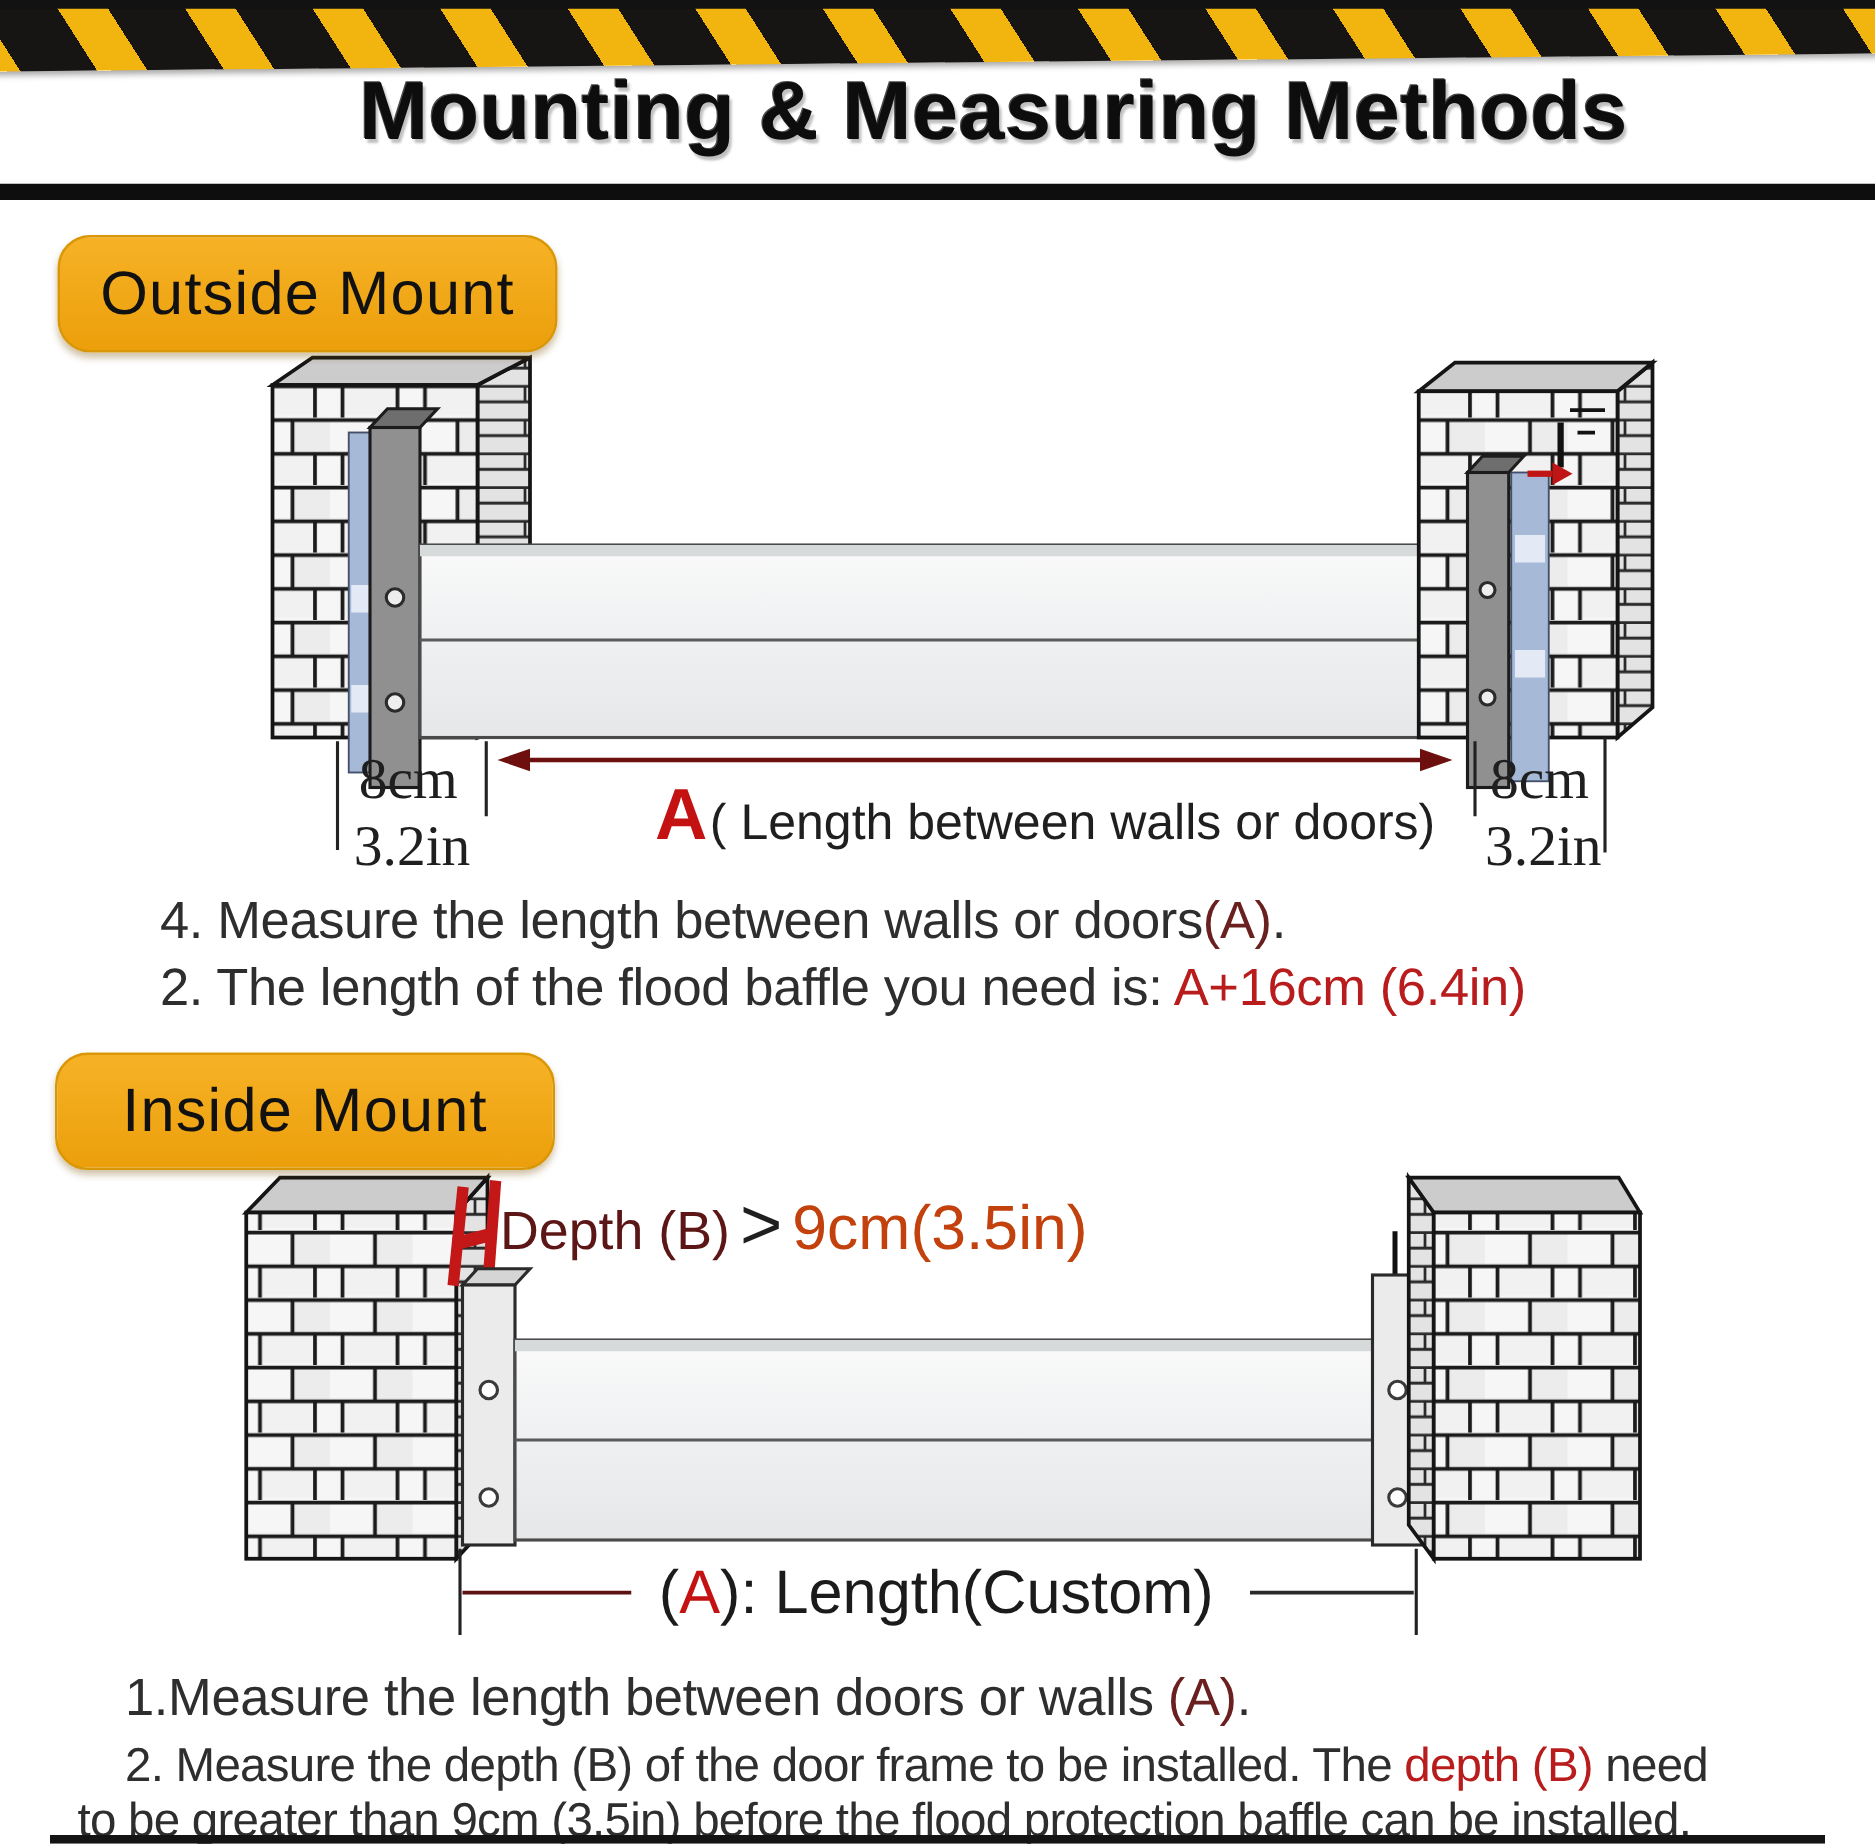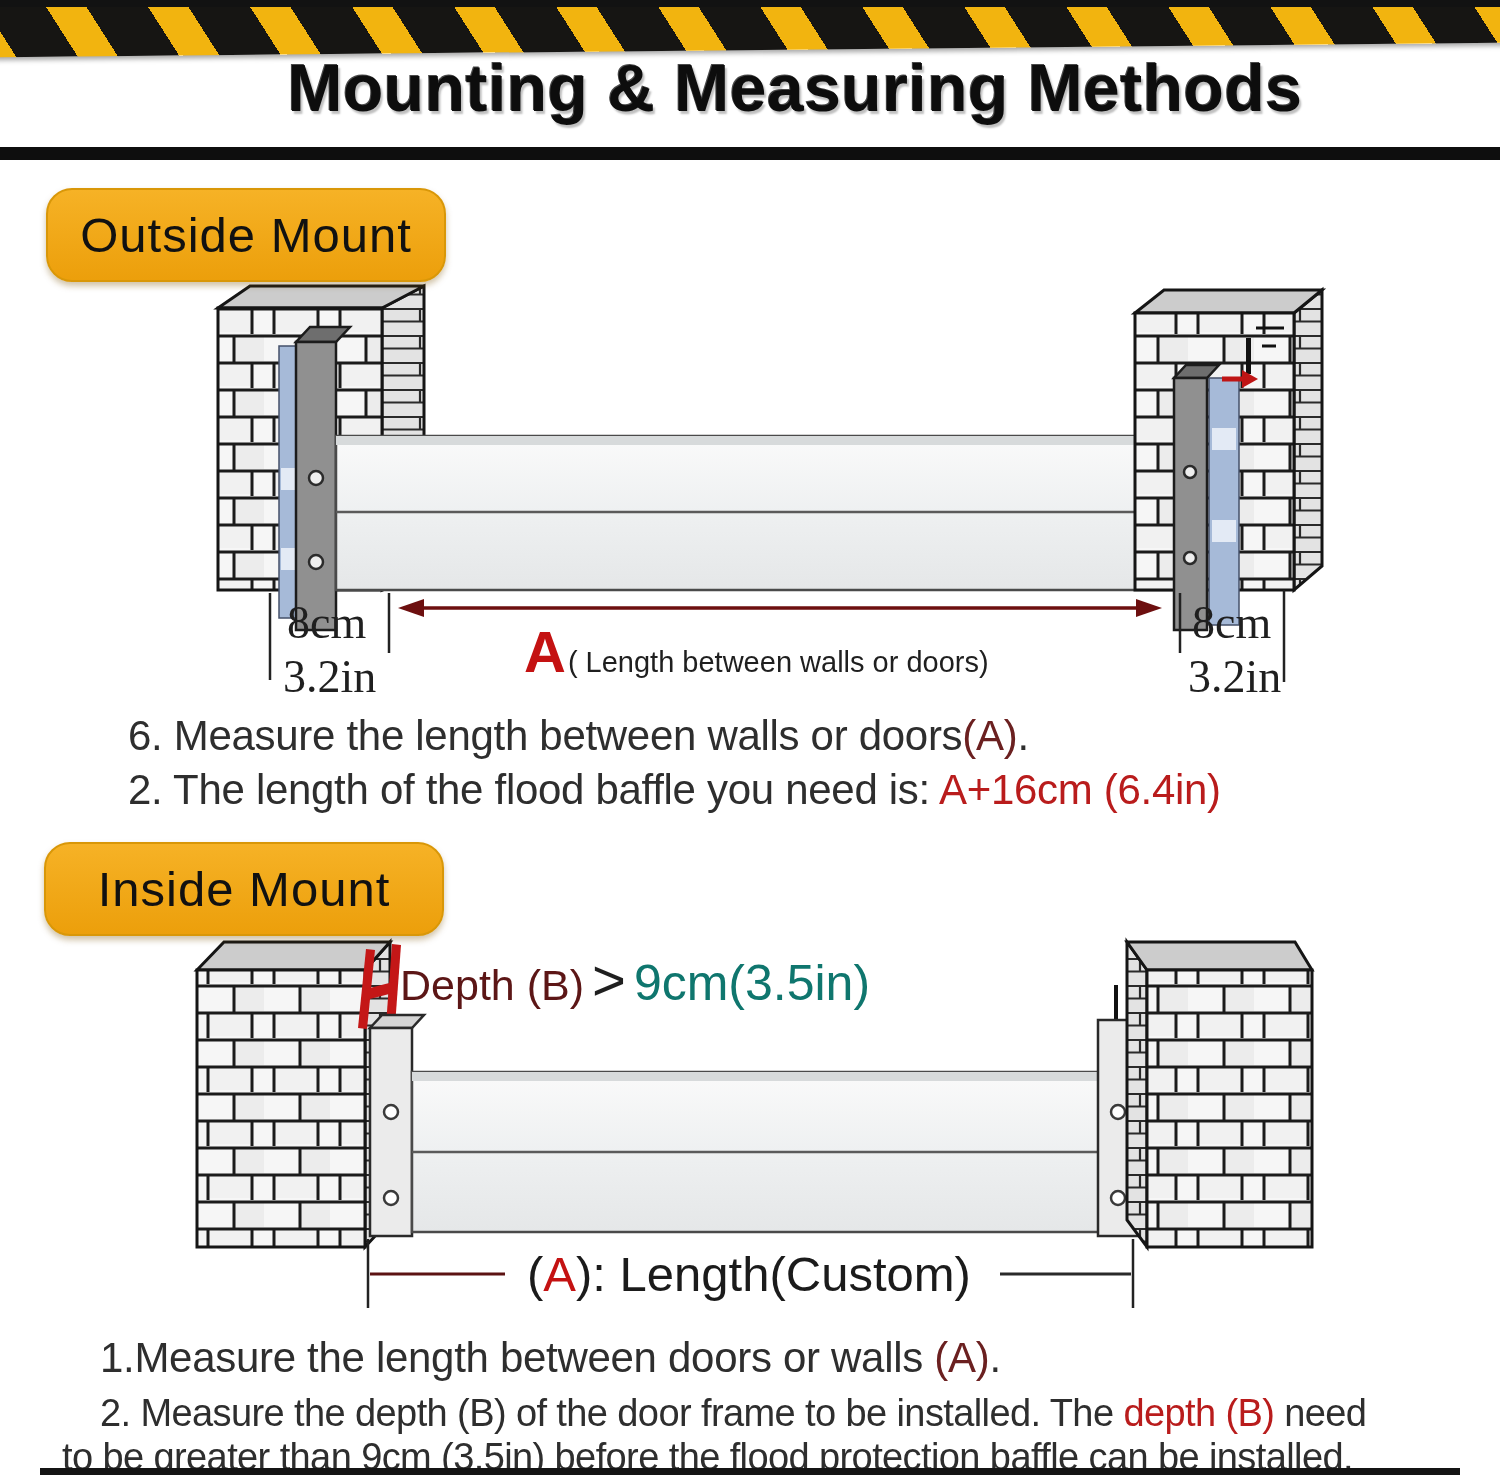--- a/index.html
+++ b/index.html
@@ -19,29 +19,29 @@
     display:flex;align-items:center;justify-content:center;
     font-size:49px;color:#111;letter-spacing:1px;z-index:2;margin-left:16px;}
   .badge-outside{left:30px;top:188px;}
   .badge-inside{left:28px;top:842px;}
   
   .diagram{left:0;z-index:1;}
   
   .lbl{font-size:46px;color:#1f1f1f;white-space:nowrap;z-index:2;font-family:Liberation Serif, serif;}
   .span-label{display:flex;align-items:baseline;white-space:nowrap;z-index:2;}
   .big-red-a{font-size:58px;font-weight:bold;color:#c41212;margin-right:2px;}
-  .span-text{font-size:29px;color:#1f1f1f;}
+  .span-text{font-size:40px;color:#1f1f1f;}
   .instr{font-size:42px;color:#2e2e2e;white-space:nowrap;letter-spacing:-0.3px;z-index:2;}
   .instr-sm{font-size:38px;color:#2e2e2e;white-space:nowrap;letter-spacing:-0.6px;z-index:2;}
   .red-part{color:#b91c1c;}
   .soft-red{color:#6b2020;}
   .depth-label{display:flex;align-items:baseline;white-space:nowrap;z-index:2;}
   .depth-pre{font-size:43px;color:#5c1616;}
   .depth-gt{font-size:58px;color:#1f1f1f;margin:0 8px;}
-  .depth-val{font-size:50px;color:#0f766e;}
+  .depth-val{font-size:50px;color:#c2410c;}
   .custom-label{display:flex;align-items:baseline;white-space:nowrap;z-index:2;font-size:49px;color:#1b1b1b;}
   .custom-label .red-a{color:#c41212;font-size:49px;}
   .bottom-edge-bar{left:40px;top:1468px;width:1420px;height:7px;background:#141414;z-index:2;}
 </style>
 </head>
 <body>
 
 <div class="abs top-edge-bar"></div>
 <div class="abs hazard"></div>
 <div class="abs page-title">Mounting &amp; Measuring Methods</div>
@@ -135,21 +135,21 @@
 <div class="abs lbl" style="left:287px;top:596px">8cm</div>
 <div class="abs lbl" style="left:283px;top:650px">3.2in</div>
 <div class="abs span-label" style="left:524px;top:618px">
   <span class="big-red-a">A</span>
   <span class="span-text">( Length between walls or doors)</span>
 </div>
 <div class="abs lbl" style="left:1192px;top:596px">8cm</div>
 <div class="abs lbl" style="left:1188px;top:650px">3.2in</div>
 
 <div class="abs instr" style="left:128px;top:712px">
-  <span>6. Measure the length between walls or doors</span><span class="soft-red">(A)</span><span>.</span>
+  <span>4. Measure the length between walls or doors</span><span class="soft-red">(A)</span><span>.</span>
 </div>
 <div class="abs instr" style="left:128px;top:766px">
   <span>2. The length of the flood baffle you need is: </span><span class="red-part">A+16cm (6.4in)</span>
 </div>
 
 <div class="abs badge badge-inside">Inside Mount</div>
 <div class="abs depth-label" style="left:400px;top:946px">
   <span class="depth-pre">Depth (B) </span>
   <span class="depth-gt">&gt;</span>
   <span class="depth-val">9cm(3.5in)</span>

